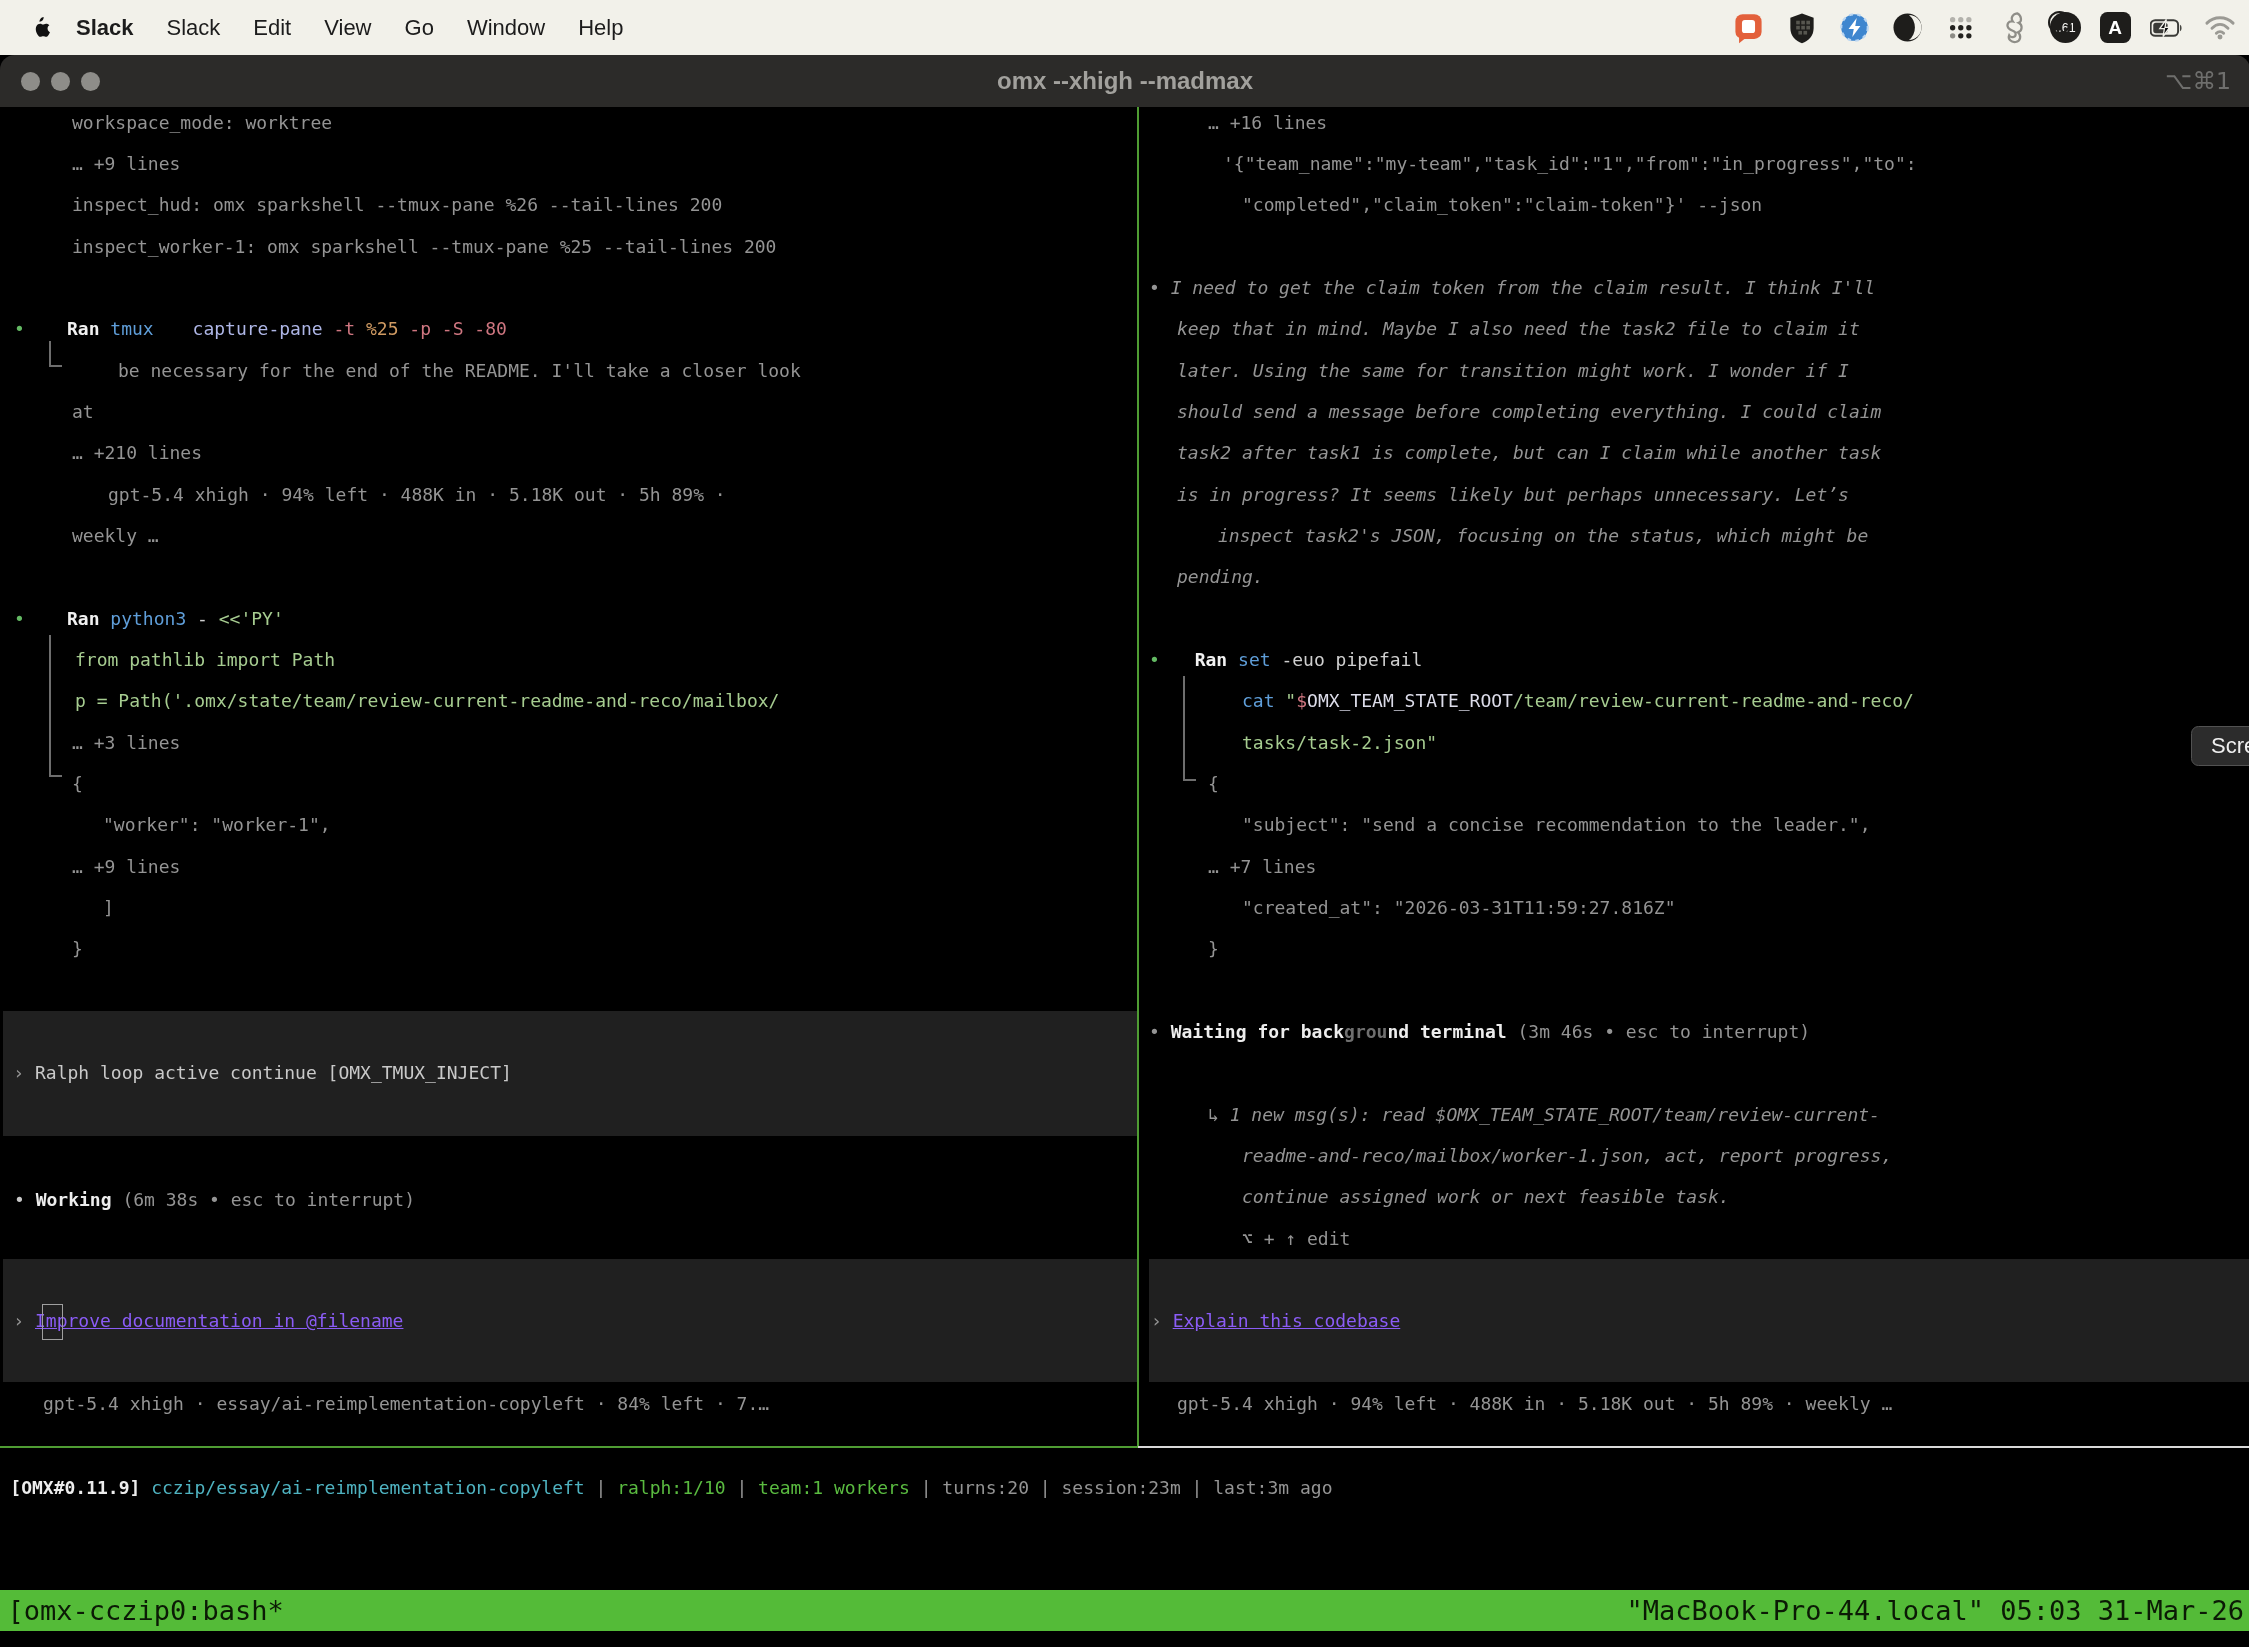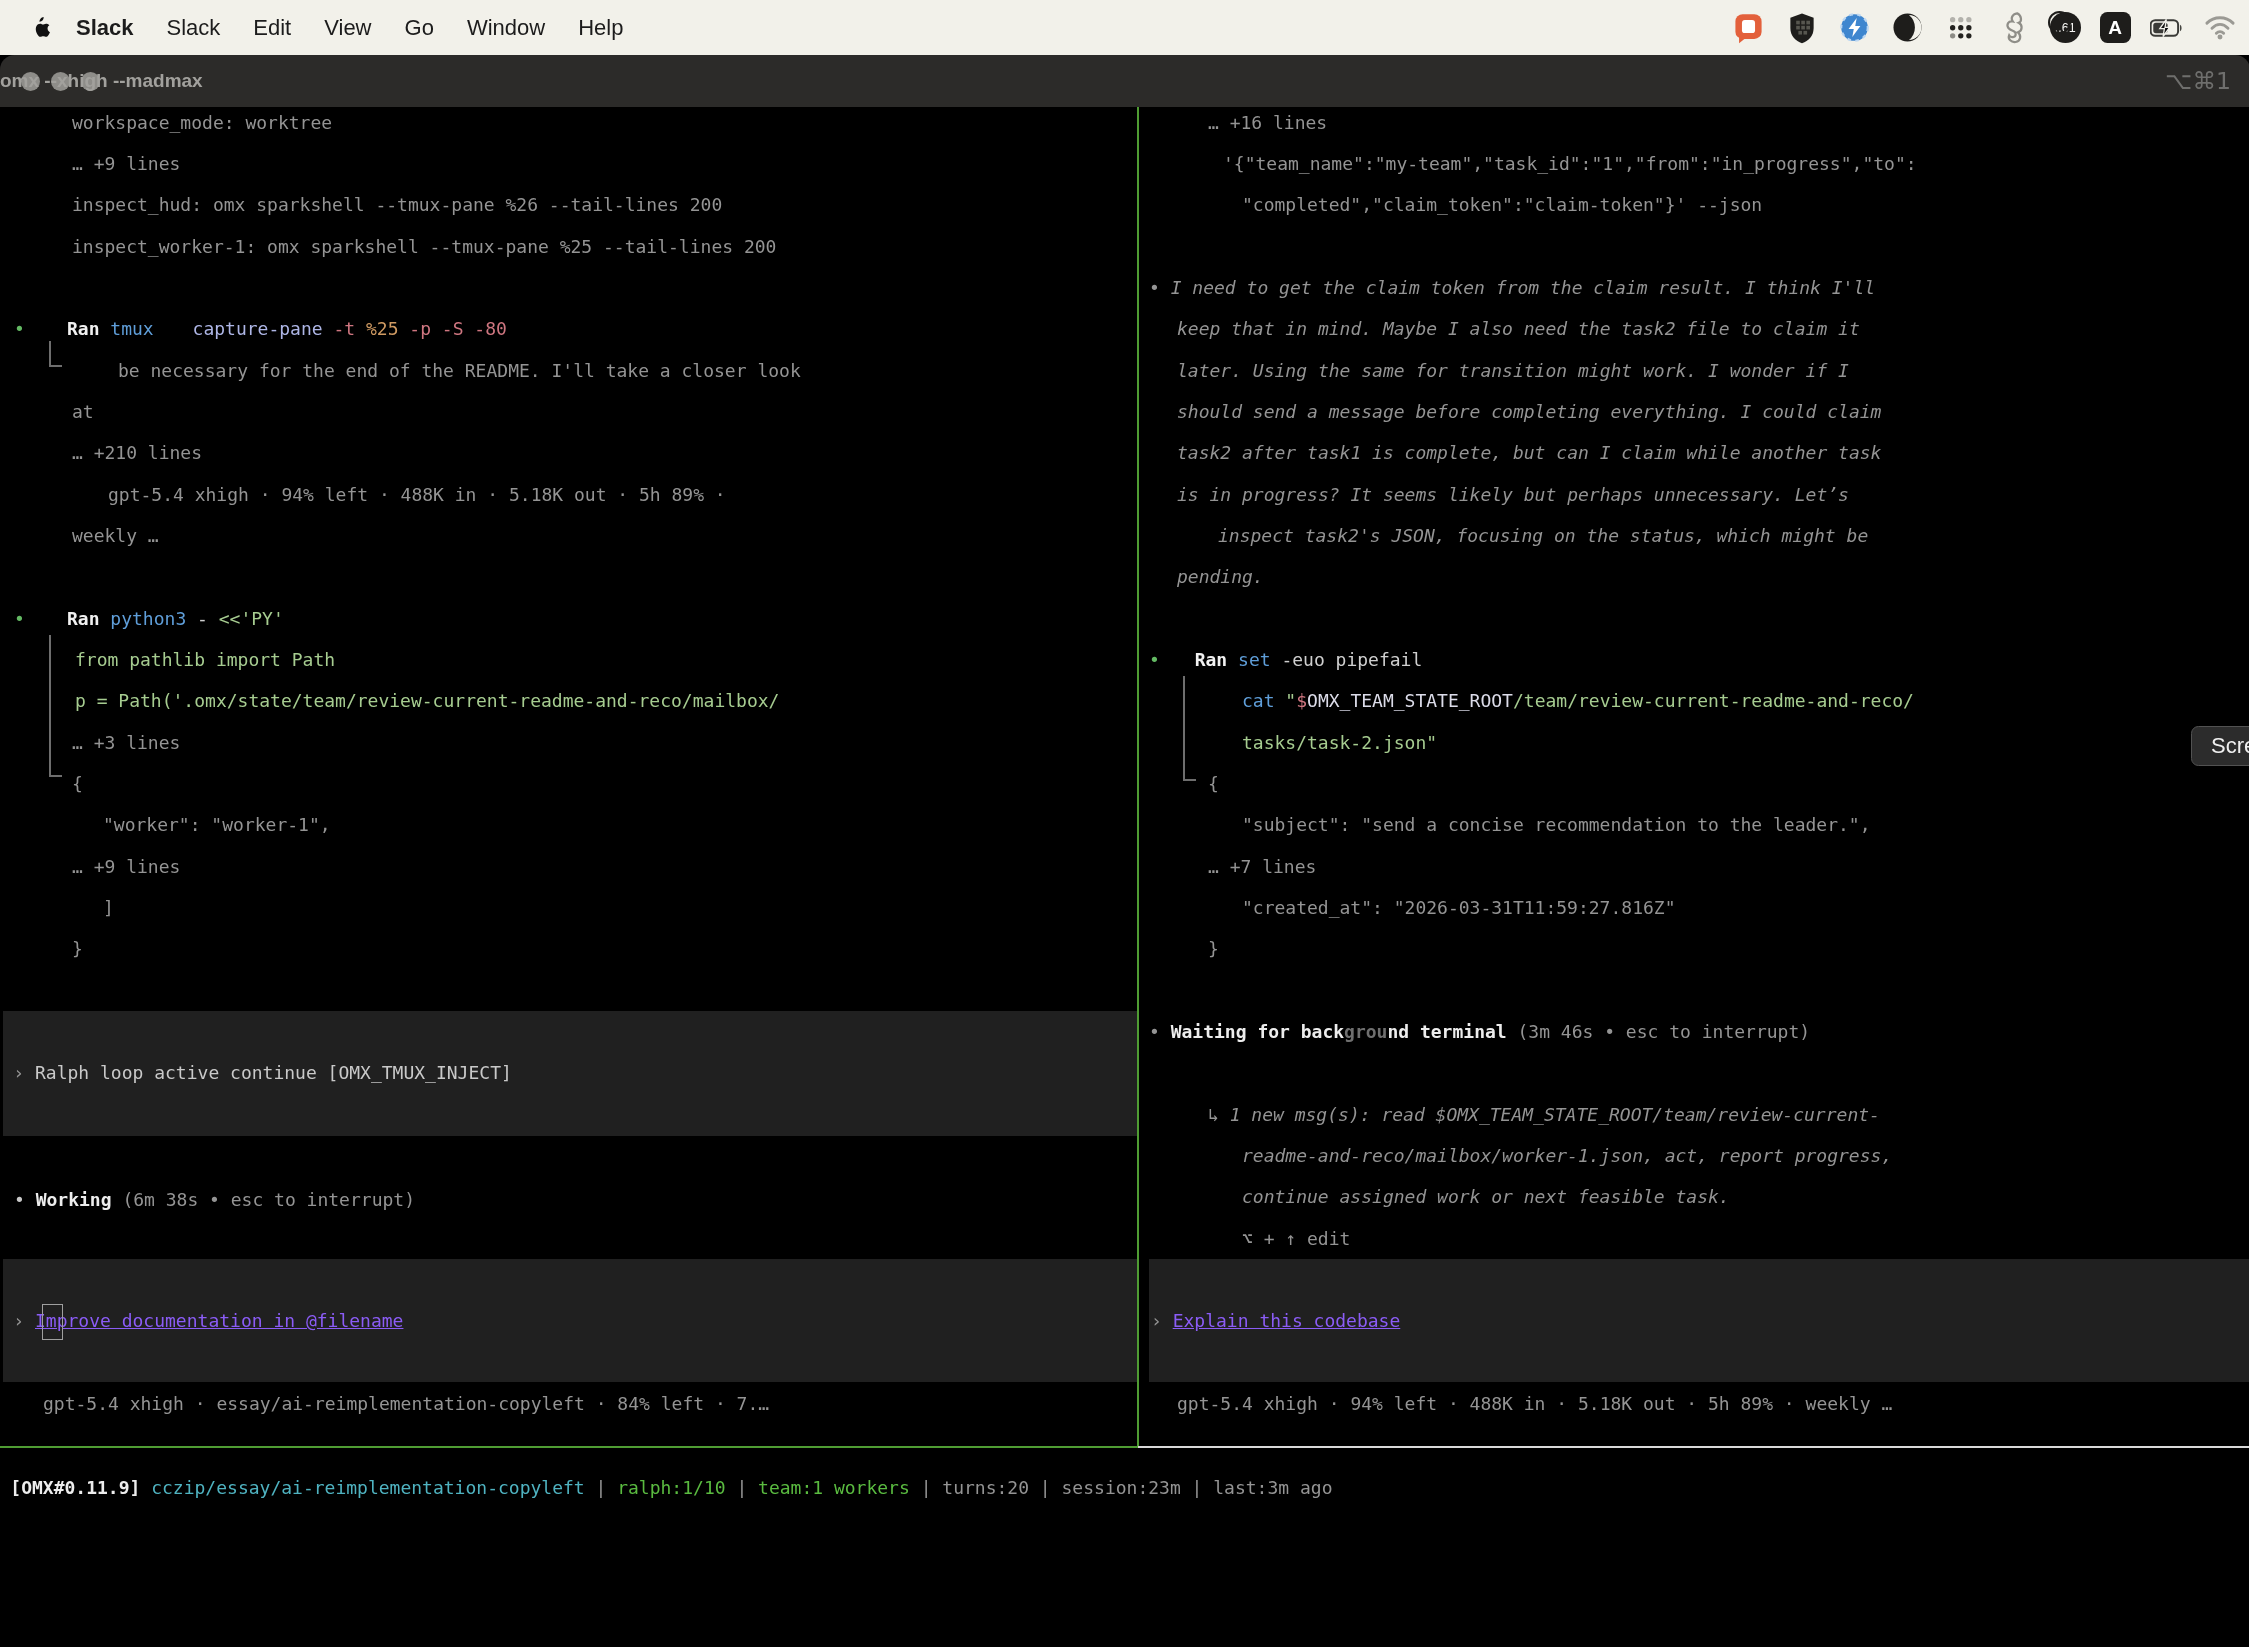--- a/index.html
+++ b/index.html
@@ -22,22 +22,22 @@
   .akey{width:31px;height:31px;border-radius:7.4px;background:#1e1d1b;color:#fff;
         display:flex;align-items:center;justify-content:center;
         font-family:"Liberation Sans",sans-serif;font-weight:bold;font-size:19px;}
   
   .window{position:absolute;top:55px;left:0;width:2250px;height:1593px;background:#000;
           border-radius:14.8px;overflow:hidden;z-index:5;}
   .titlebar{position:absolute;top:0;left:0;width:100%;height:52px;background:#2c2b29;
             display:flex;align-items:center;z-index:6;}
   .tlight{width:19px;height:19px;border-radius:50%;background:#8e8d89;margin-left:11px;}
   .tlight:first-child{margin-left:20.7px;}
-  .wtitle{position:absolute;left:0;right:0;text-align:left;color:#a2a19d;
-          font-family:"Liberation Sans",sans-serif;font-weight:bold;font-size:19px;}
+  .wtitle{position:absolute;left:0;right:0;text-align:center;color:#a2a19d;
+          font-family:"Liberation Sans",sans-serif;font-weight:bold;font-size:24px;}
   .wshort{position:absolute;right:19px;color:#6f6f6d;font-size:23.6px;
           font-family:"DejaVu Sans","Liberation Sans",sans-serif;}
   
   .band{position:absolute;left:3px;background:#202020;z-index:1;}
   
   .vborder{position:absolute;left:1137px;top:52px;width:2.2px;height:1339px;background:#4f9c33;z-index:2;}
   .hborder-l{position:absolute;left:0;top:1391px;width:1138px;height:2.2px;background:#4f9c33;z-index:2;}
   .hborder-r{position:absolute;left:1138px;top:1391px;width:1112px;height:2.2px;background:#d8d8d8;z-index:2;}
   
   .conn{position:absolute;background:#6e6e6e;z-index:2;}
@@ -239,16 +239,20 @@
         <div class="tl" style="left: 1177px; top: 1328px;"><span class="dim">gpt-5.4 xhigh · 94% left · 488K in · 5.18K out · 5h 89% · weekly …</span></div>
         <div class="tl" style="left: 10.3px; top: 1412px;"><span class="wb">[OMX#0.11.9] </span><span class="cyan">cczip/essay/ai-reimplementation-copyleft</span><span class="dim"> | </span><span class="sg">ralph:1/10</span><span class="dim"> | </span><span class="sg">team:1 workers</span><span class="dim"> | </span><span class="dim">turns:20</span><span class="dim"> | </span><span class="dim">session:23m</span><span class="dim"> | </span><span class="dim">last:3m ago</span></div>
       </div>
 
     <div class="cursor"></div>
 
     <div class="tooltip">
       <span>Scre</span>
     </div>
 
+    <div class="tmuxbar">
+      <span class="tleft">[omx-cczip0:bash*</span>
+      <span class="tright">"MacBook-Pro-44.local" 05:03 31-Mar-26</span>
+    </div>
   </div>
 
 </div>
 
 
 </body></html>

